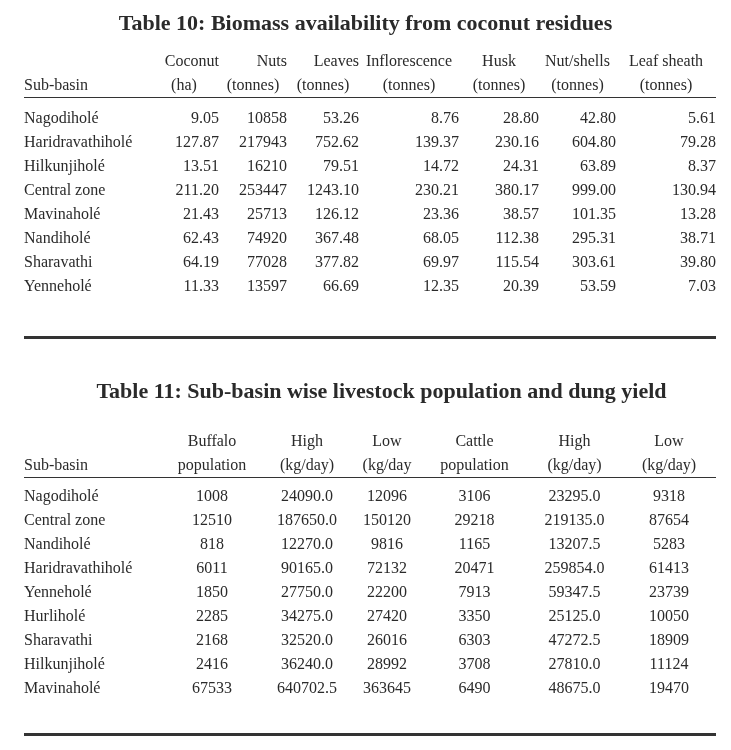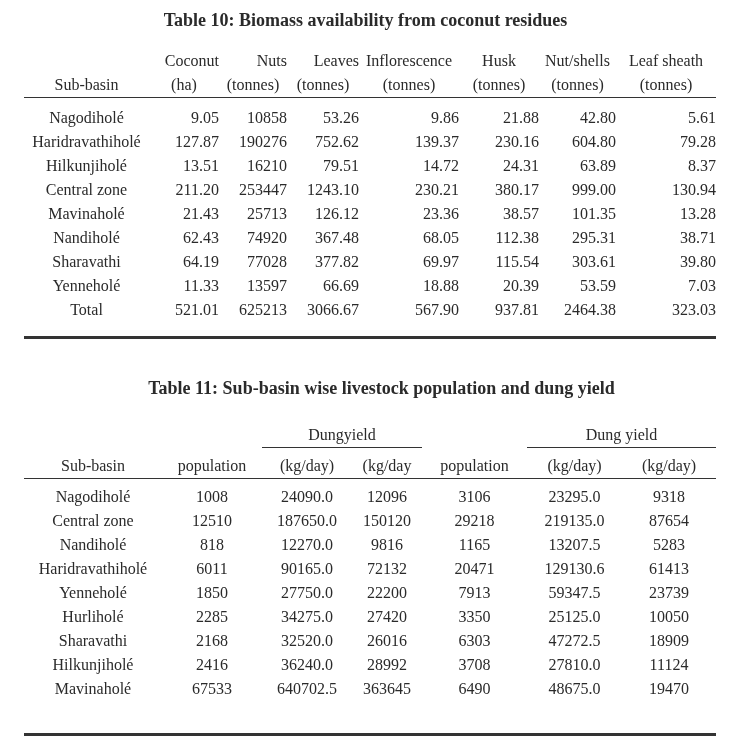--- a/index.html
+++ b/index.html
@@ -1,23 +1,23 @@
 <!DOCTYPE html>
 <html><head>
 <meta charset="utf-8">
 <style>
   html, body { margin:0; padding:0; background:#ffffff; }
   body { width:731px; height:750px; position:relative; overflow:hidden;
          font-family:"Liberation Serif","DejaVu Serif",serif; color:#2a2a2a; font-size:16px; }
-  .caption { position:absolute; left:0; width:731px; text-align:center; font-weight:bold; font-size:18px; }
+  .caption { position:absolute; left:0; width:731px; text-align:center; font-weight:bold; font-size:22px; }
   table { position:absolute; left:24px; width:692px; border-collapse:collapse; }
   td, th { font-weight:normal; padding:0; white-space:nowrap; height:24px; line-height:24px; }
   .num { text-align:right; }
   .ctr { text-align:center; }
-  .left { text-align:center; }
+  .left { text-align:left; }
   .rule-bottom-thin td, .rule-bottom-thin th { border-bottom:1px solid #333; }
   .thick { position:absolute; left:24px; width:692px; height:3px; background:#333; }
 </style>
 </head>
 <body>
 
 <div class="caption" style="top:10px;">Table 10: Biomass availability from coconut residues</div>
 
 <table id="t10" style="top:49px;">
   <colgroup>
@@ -54,29 +54,29 @@
     </thead>
   <tbody id="t10-body">
       <tr style="height: 8px;">
         <td colspan="8" style="height: 8px;"></td>
       </tr>
       <tr>
         <td class="left">Nagodiholé</td>
         <td class="num">9.05</td>
         <td class="num">10858</td>
         <td class="num">53.26</td>
-        <td class="num">9.86</td>
-        <td class="num">21.88</td>
+        <td class="num">8.76</td>
+        <td class="num">28.80</td>
         <td class="num">42.80</td>
         <td class="num">5.61</td>
       </tr>
       <tr>
         <td class="left">Haridravathiholé</td>
         <td class="num">127.87</td>
-        <td class="num">190276</td>
+        <td class="num">217943</td>
         <td class="num">752.62</td>
         <td class="num">139.37</td>
         <td class="num">230.16</td>
         <td class="num">604.80</td>
         <td class="num">79.28</td>
       </tr>
       <tr>
         <td class="left">Hilkunjiholé</td>
         <td class="num">13.51</td>
         <td class="num">16210</td>
@@ -124,60 +124,53 @@
         <td class="num">69.97</td>
         <td class="num">115.54</td>
         <td class="num">303.61</td>
         <td class="num">39.80</td>
       </tr>
       <tr>
         <td class="left">Yenneholé</td>
         <td class="num">11.33</td>
         <td class="num">13597</td>
         <td class="num">66.69</td>
-        <td class="num">18.88</td>
+        <td class="num">12.35</td>
         <td class="num">20.39</td>
         <td class="num">53.59</td>
         <td class="num">7.03</td>
-      </tr>
-      <tr>
-        <td class="left">Total</td>
-        <td class="num">521.01</td>
-        <td class="num">625213</td>
-        <td class="num">3066.67</td>
-        <td class="num">567.90</td>
-        <td class="num">937.81</td>
-        <td class="num">2464.38</td>
-        <td class="num">323.03</td>
       </tr>
     </tbody>
 </table>
 <div class="thick" style="top:336px;"></div>
 
 <div class="caption" style="top:378px;margin-left:16px;">Table 11: Sub-basin wise livestock population and dung yield</div>
 
 <table id="t11" style="top:423px;">
   <colgroup>
     <col style="width:138px">
       <col style="width:100px">
       <col style="width:90px">
       <col style="width:70px">
     <col style="width:105px">
       <col style="width:95px">
       <col style="width:94px">
   </colgroup>
   <thead id="t11-head">
       <tr>
-        <th colspan="2"></th>
-        <th class="ctr" colspan="2" style="border-bottom: 1px solid rgb(51, 51, 51);">Dungyield</th>
-        <th></th>
-        <th class="ctr" colspan="2" style="border-bottom: 1px solid rgb(51, 51, 51);">Dung yield</th>
-      </tr>
-      <tr>
         <th colspan="7" style="height: 6px;"></th>
+      </tr>
+      <tr>
+        <th class="left"></th>
+        <th class="ctr">Buffalo</th>
+        <th class="ctr">High</th>
+        <th class="ctr">Low</th>
+        <th class="ctr">Cattle</th>
+        <th class="ctr">High</th>
+        <th class="ctr">Low</th>
       </tr>
       <tr class="rule-bottom-thin">
         <th class="left">Sub-basin</th>
         <th class="ctr">population</th>
         <th class="ctr">(kg/day)</th>
         <th class="ctr">(kg/day</th>
         <th class="ctr">population</th>
         <th class="ctr">(kg/day)</th>
         <th class="ctr">(kg/day)</th>
       </tr>
@@ -212,21 +205,21 @@
         <td class="ctr">1165</td>
         <td class="ctr">13207.5</td>
         <td class="ctr">5283</td>
       </tr>
       <tr>
         <td class="left">Haridravathiholé</td>
         <td class="ctr">6011</td>
         <td class="ctr">90165.0</td>
         <td class="ctr">72132</td>
         <td class="ctr">20471</td>
-        <td class="ctr">129130.6</td>
+        <td class="ctr">259854.0</td>
         <td class="ctr">61413</td>
       </tr>
       <tr>
         <td class="left">Yenneholé</td>
         <td class="ctr">1850</td>
         <td class="ctr">27750.0</td>
         <td class="ctr">22200</td>
         <td class="ctr">7913</td>
         <td class="ctr">59347.5</td>
         <td class="ctr">23739</td>

